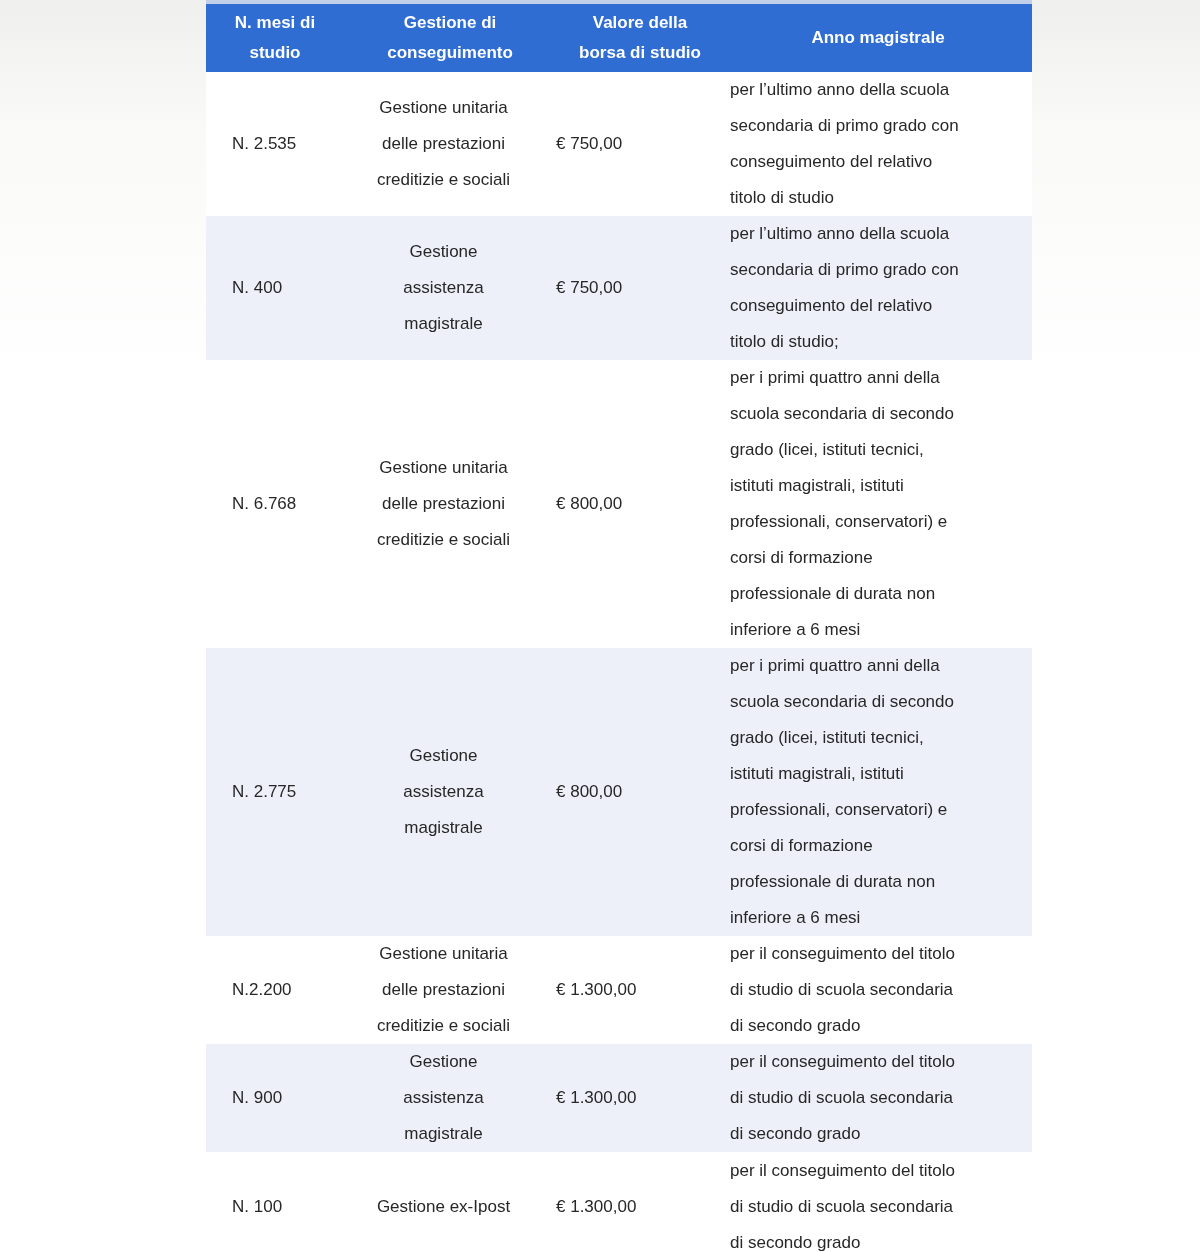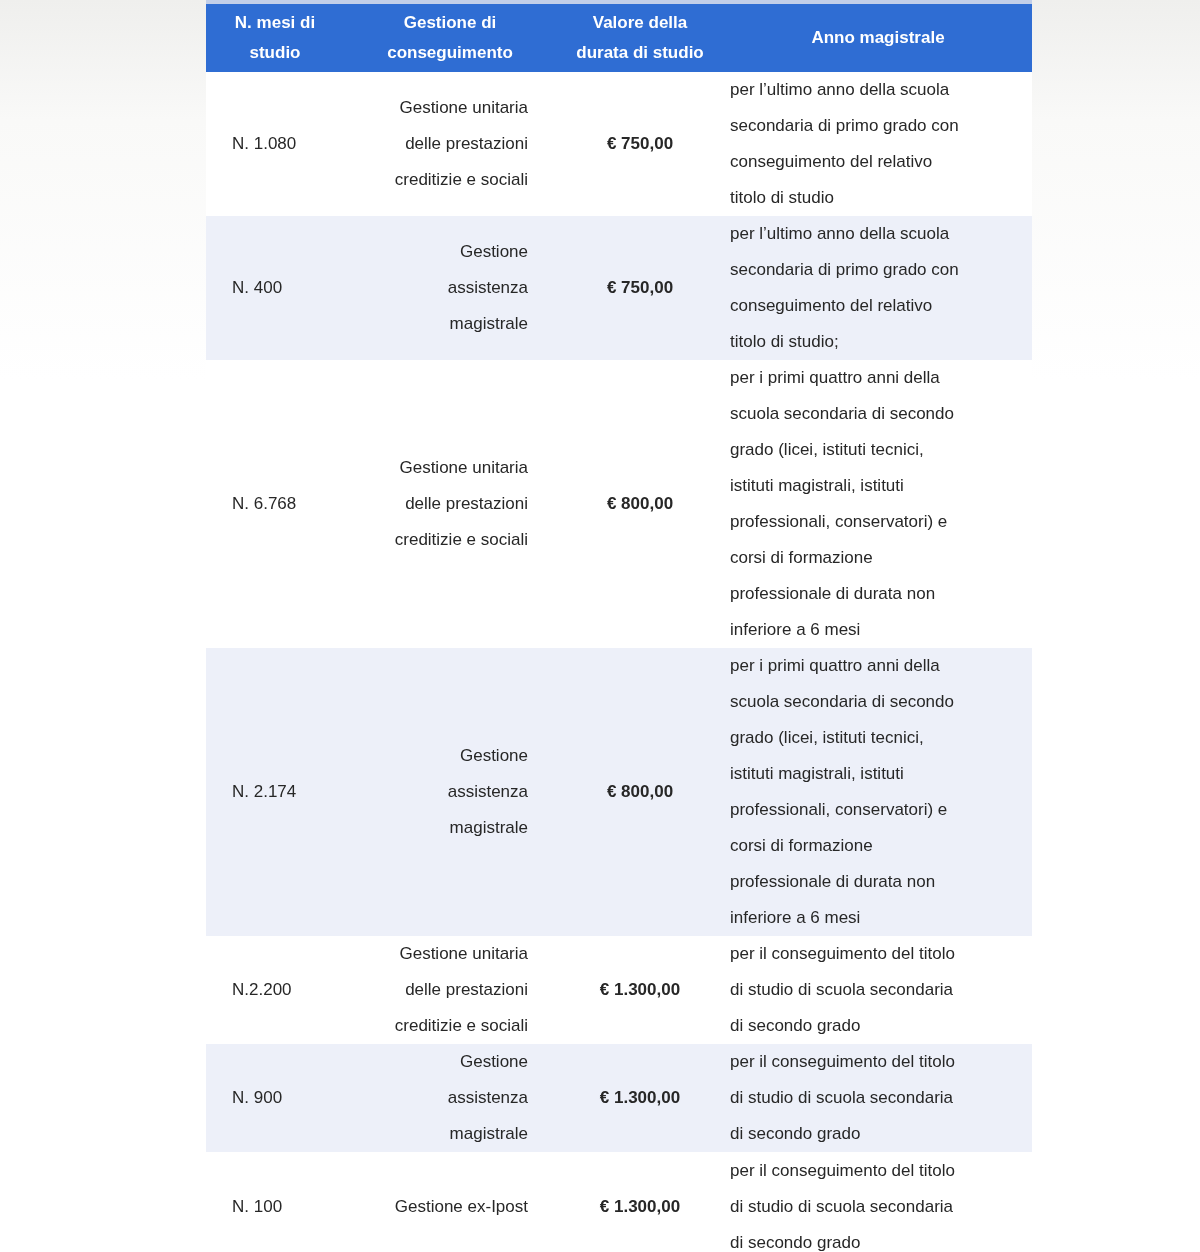--- a/index.html
+++ b/index.html
@@ -57,27 +57,26 @@
     background: #ffffff;
   }
   tbody tr.alt td {
     background: #edf0f9;
   }
   td.col-borse {
     text-align: left;
     padding-left: 26px;
   }
   td.col-gestione {
-    text-align: right;
+    text-align: center;
     padding-left: 15px;
     padding-right: 28px;
   }
   td.col-valore {
-    text-align: center;
-    font-weight: bold;
+    text-align: left;
   }
   td.col-anno {
     text-align: left;
     padding: 0 6px;
   }
   tr.r1 { height: 143px; }
   tr.r2 { height: 142px; }
   tr.r3 { height: 288px; }
   tr.r4 { height: 285px; }
   tr.r5 { height: 106px; }
@@ -96,27 +95,27 @@
         <col class="c3">
         <col class="c4">
     </colgroup>
     <thead>
       <tr>
         <th>N. mesi di
 studio</th>
         <th>Gestione di
 conseguimento</th>
         <th>Valore della
-durata di studio</th>
+borsa di studio</th>
         <th>Anno magistrale</th>
       </tr>
     </thead>
     <tbody>
       <tr class="r1">
-        <td class="col-borse">N. 1.080</td>
+        <td class="col-borse">N. 2.535</td>
         <td class="col-gestione">Gestione unitaria
 delle prestazioni
 creditizie e sociali</td>
         <td class="col-valore">€ 750,00</td>
         <td class="col-anno">per l’ultimo anno della scuola
 secondaria di primo grado con
 conseguimento del relativo
 titolo di studio</td>
       </tr>
       <tr class="r2 alt">
@@ -139,21 +138,21 @@
         <td class="col-anno">per i primi quattro anni della
 scuola secondaria di secondo
 grado (licei, istituti tecnici,
 istituti magistrali, istituti
 professionali, conservatori) e
 corsi di formazione
 professionale di durata non
 inferiore a 6 mesi</td>
       </tr>
       <tr class="r4 alt">
-        <td class="col-borse">N. 2.174</td>
+        <td class="col-borse">N. 2.775</td>
         <td class="col-gestione">Gestione
 assistenza
 magistrale</td>
         <td class="col-valore">€ 800,00</td>
         <td class="col-anno">per i primi quattro anni della
 scuola secondaria di secondo
 grado (licei, istituti tecnici,
 istituti magistrali, istituti
 professionali, conservatori) e
 corsi di formazione

